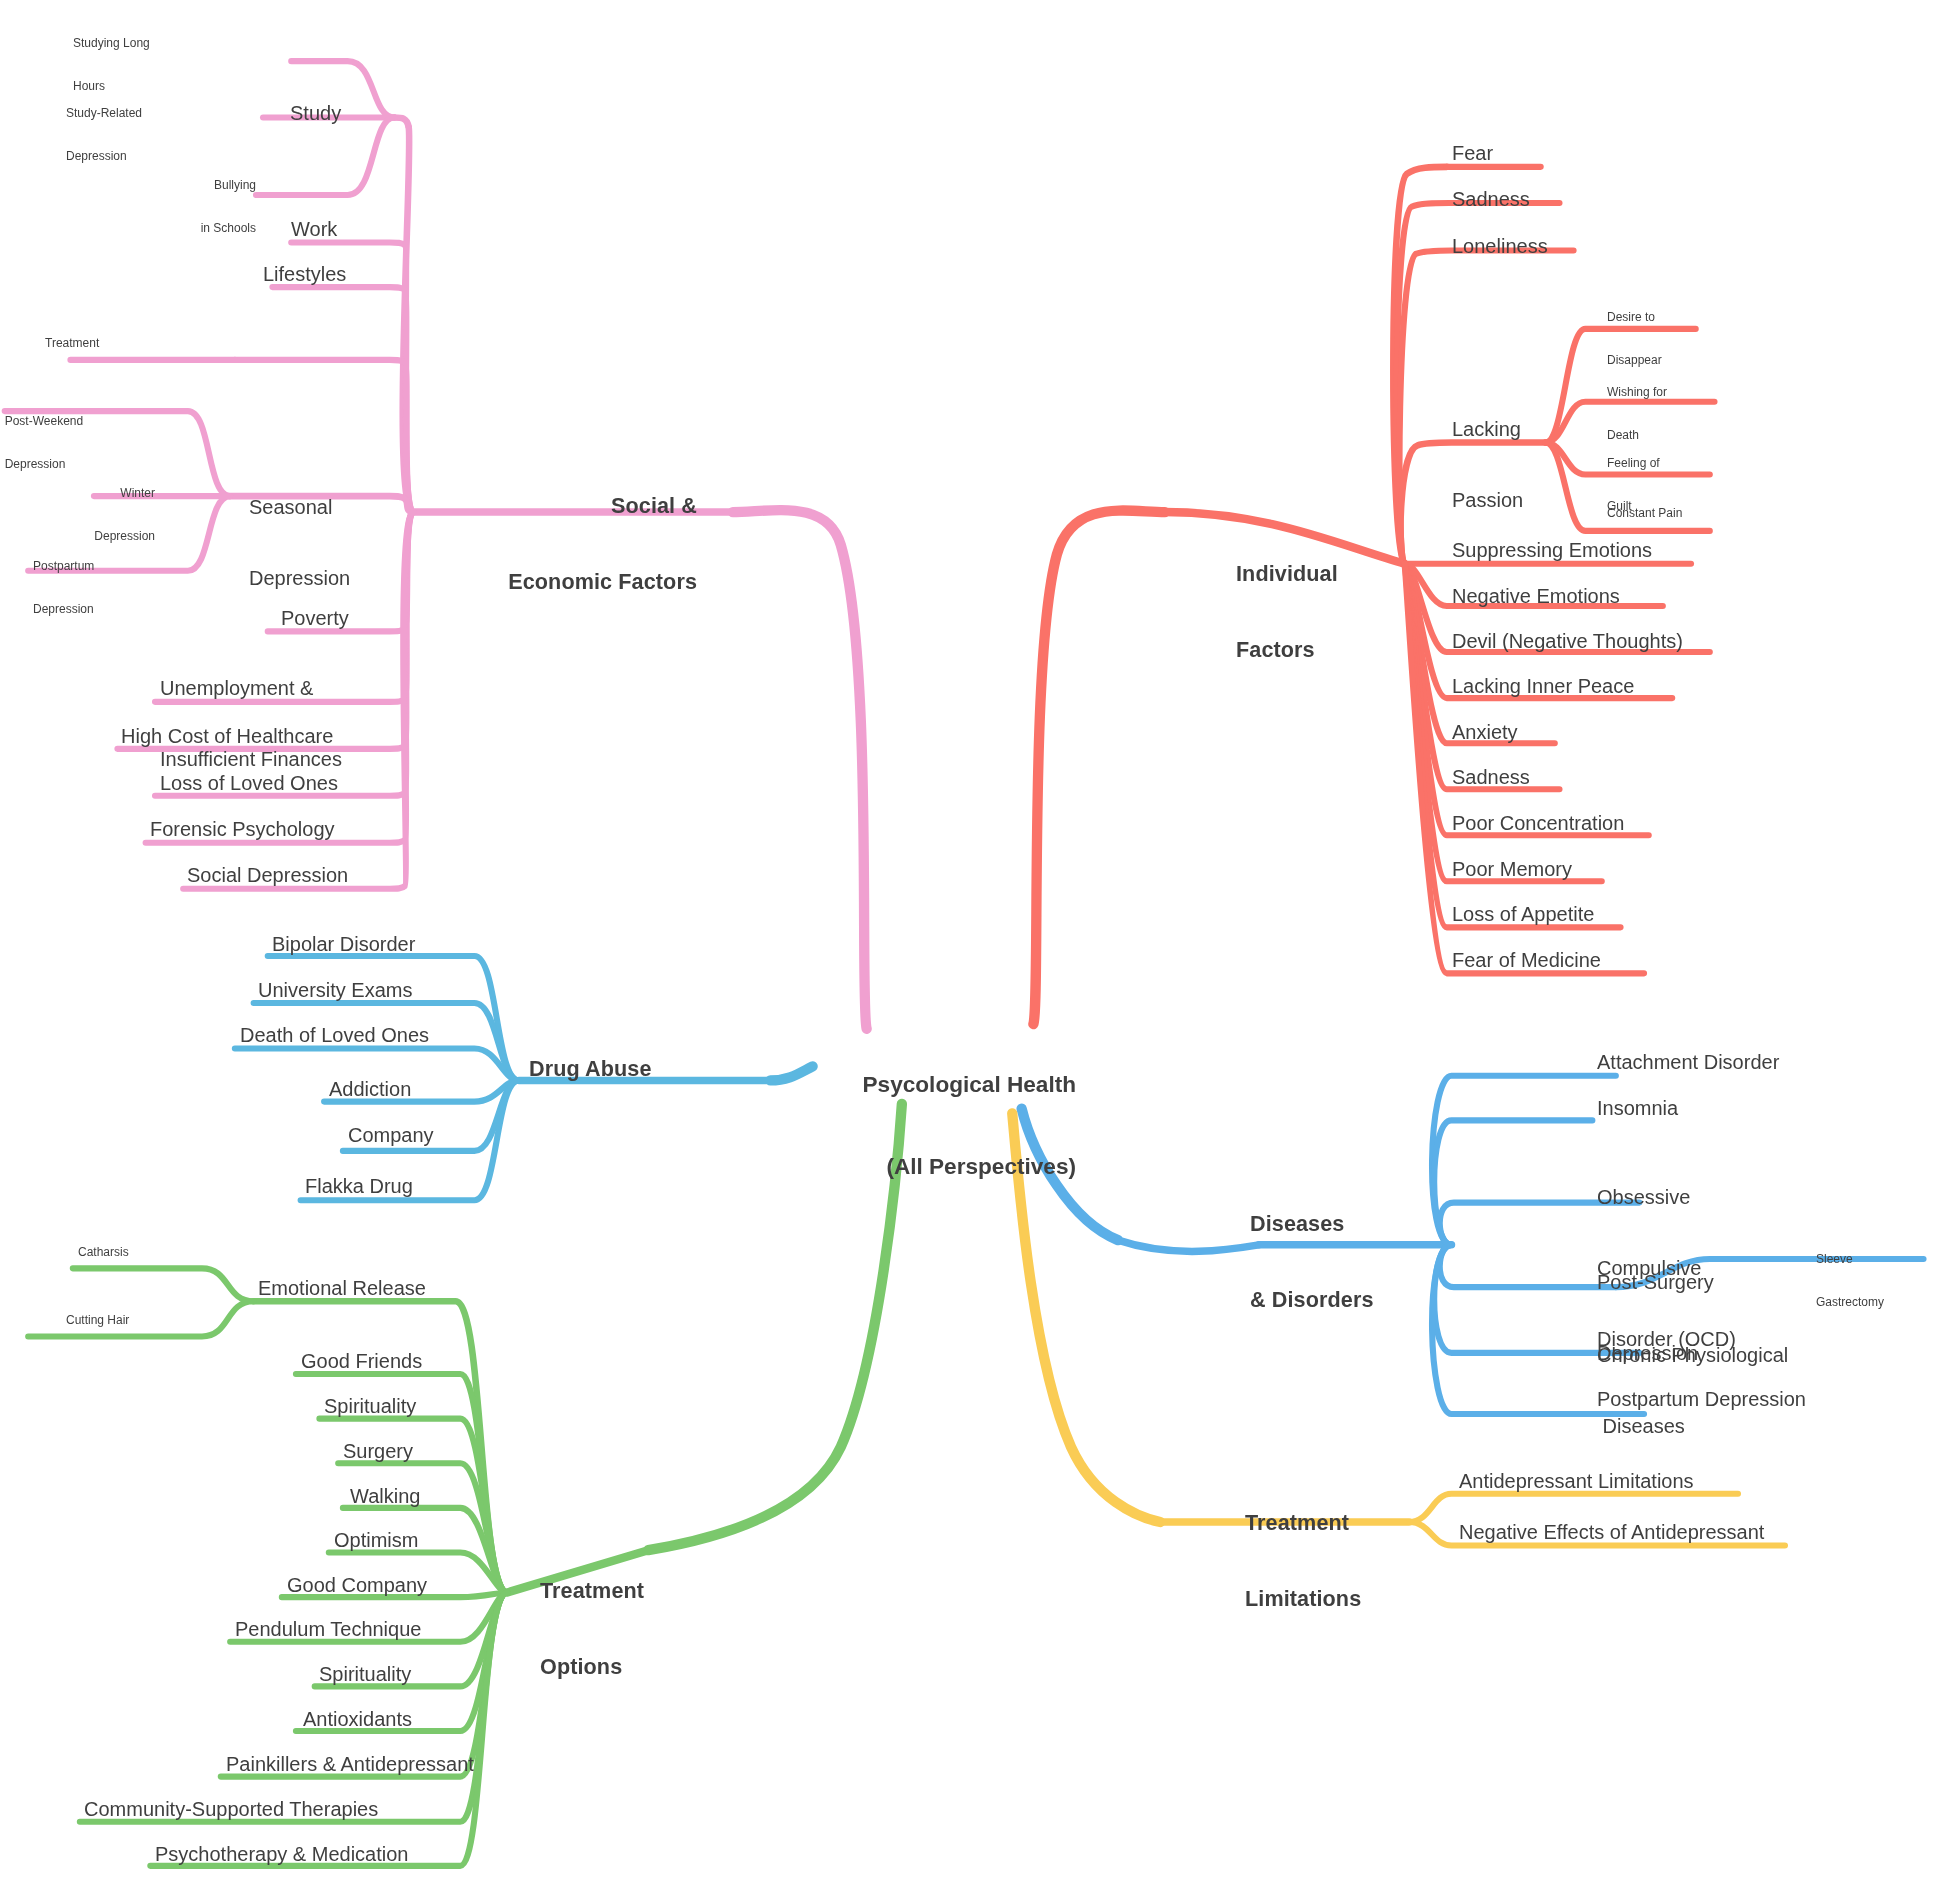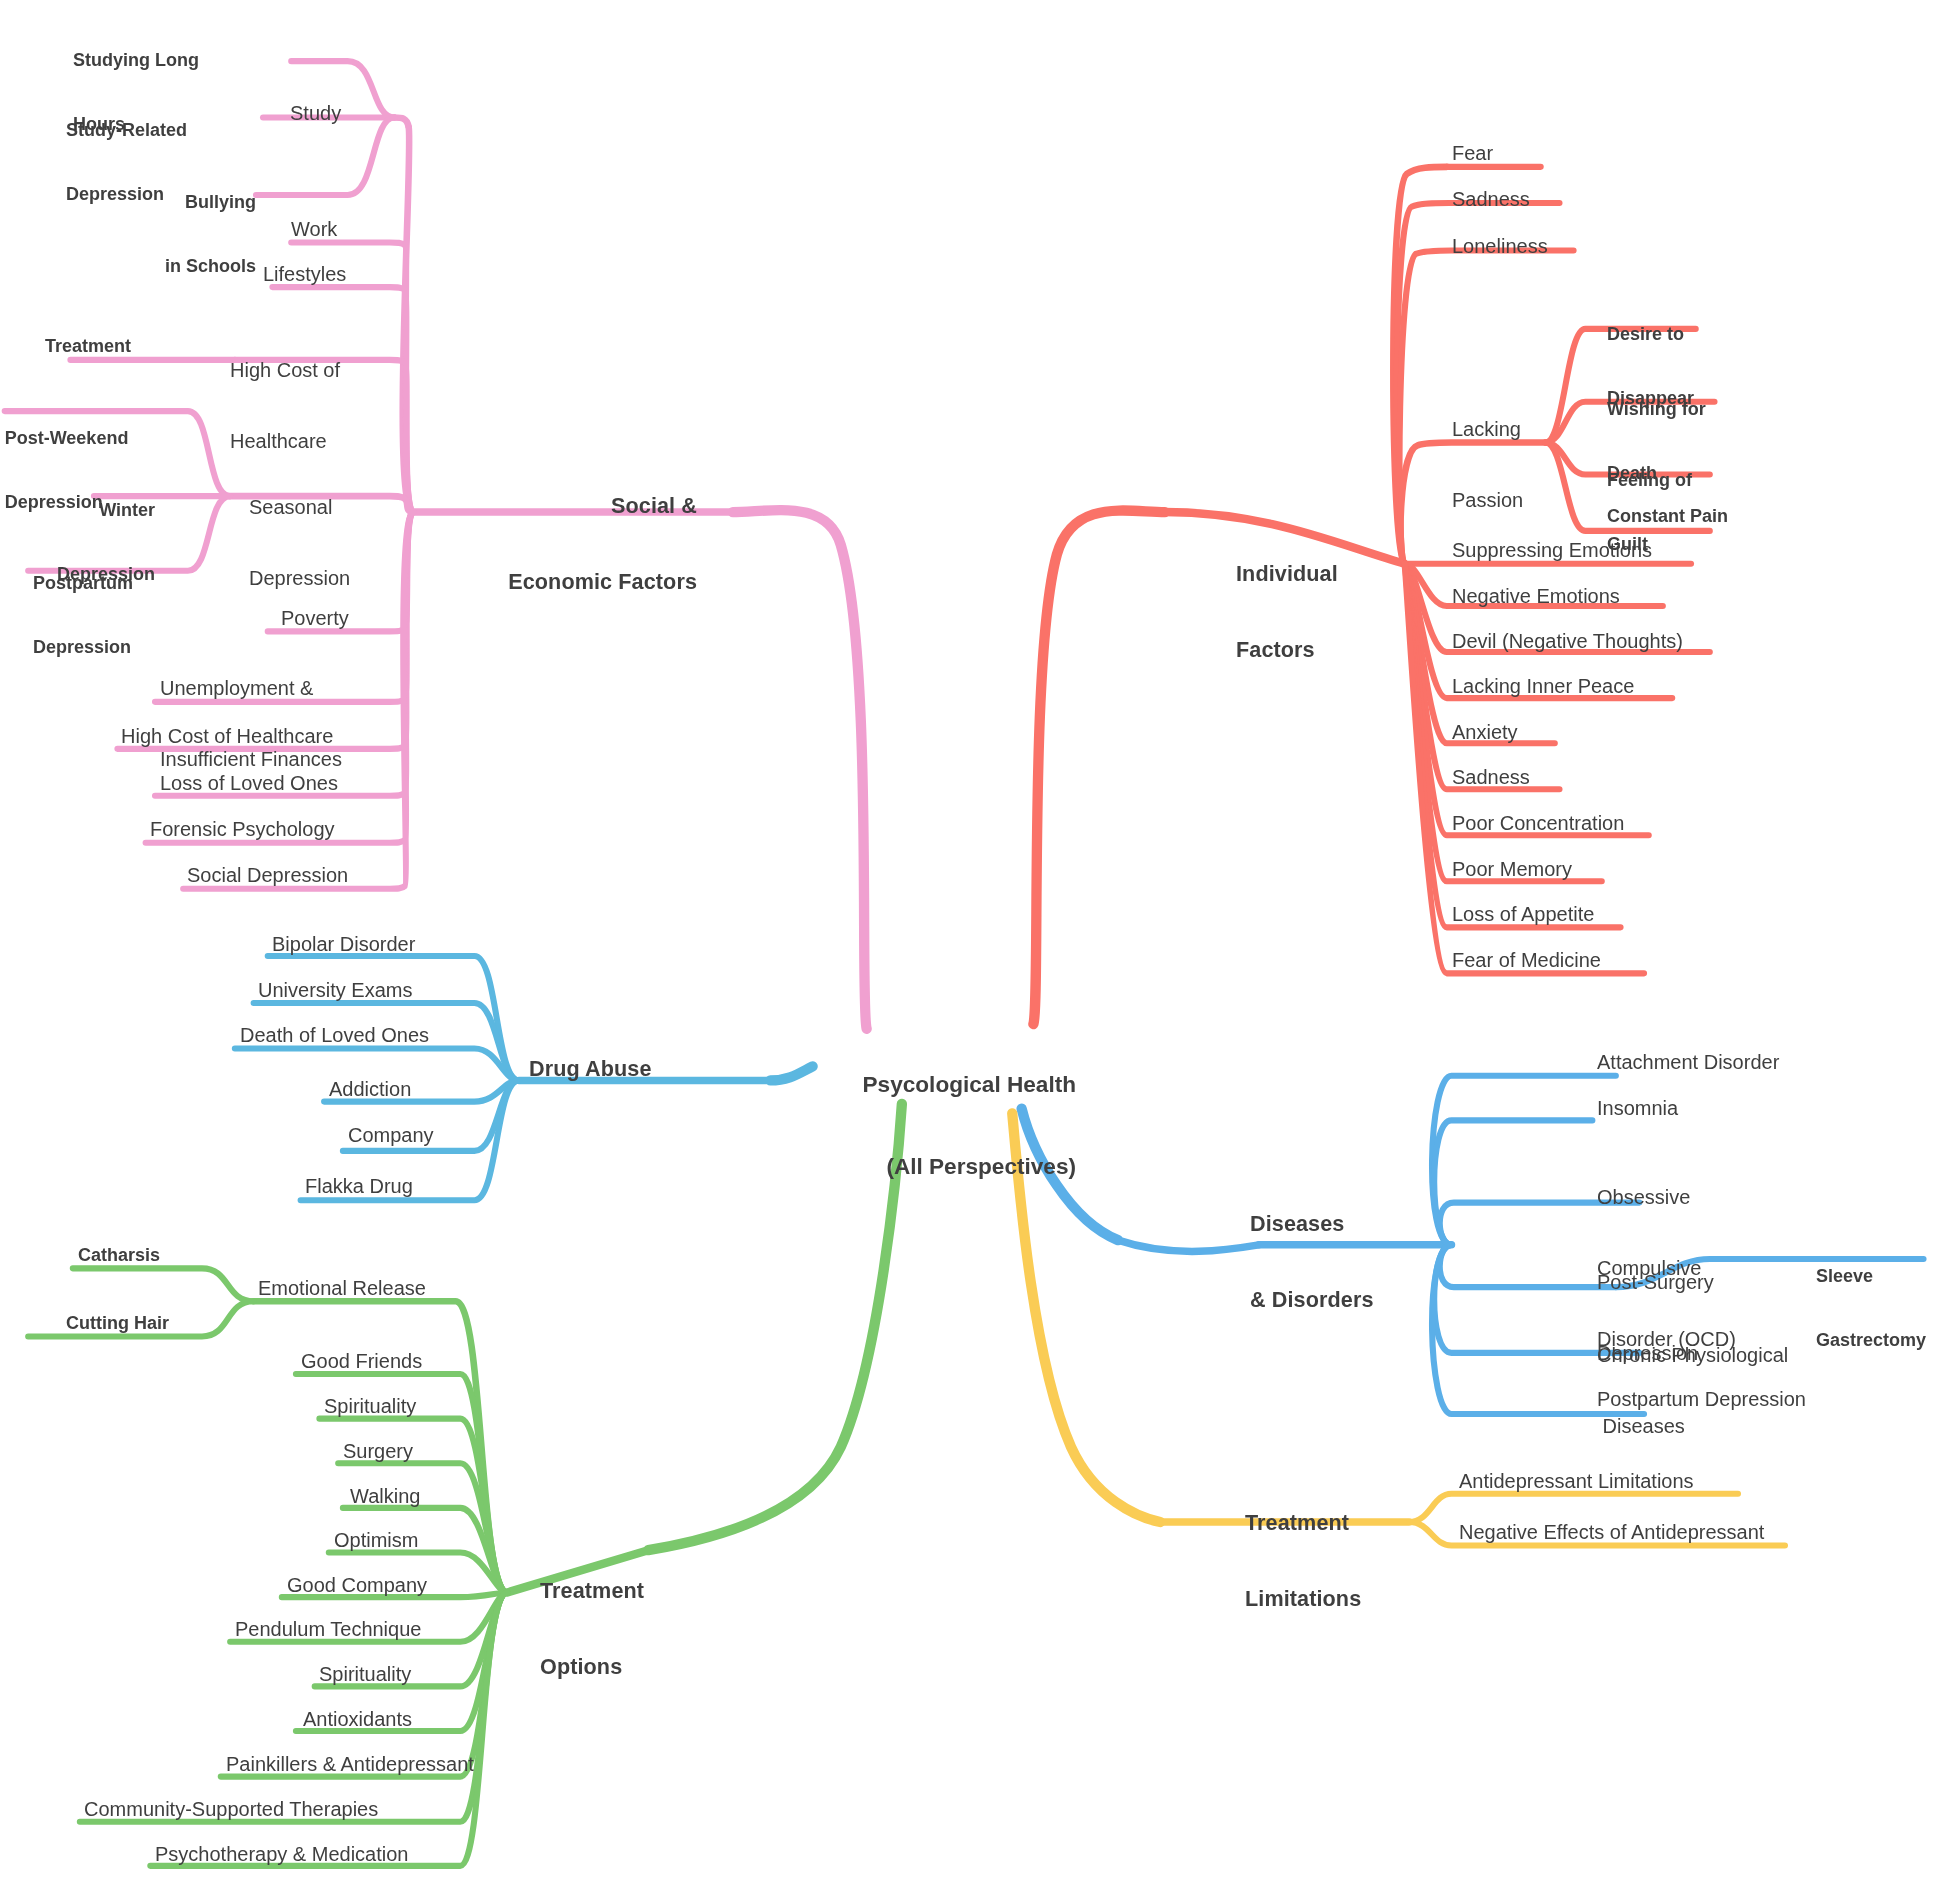--- a/index.html
+++ b/index.html
@@ -2,21 +2,21 @@
 <html style="font-size:7.5px"><head>
 <meta charset="utf-8">
 <style>
   html,body{margin:0;padding:0;background:#ffffff;}
   body{font-family:"Liberation Sans",sans-serif;color:#3a3a3a;}
   #stage{position:relative;width:1955px;height:1888px;background:#fff;overflow:hidden;}
   #wires{position:absolute;left:0;top:0;width:1955px;height:1888px;pointer-events:none;}
   .node{position:absolute;white-space:pre;line-height:1.18;color:#3f3f3f;}
   .lvl1{font-size:21.6px;font-weight:bold;letter-spacing:0.1px;}
   .lvl2{font-size:20px;font-weight:normal;}
-  .lvl3{font-size:18px;font-weight:bold;}
+  .lvl3{font-size:12px;font-weight:normal;}
   .root{font-size:22.6px;font-weight:bold;line-height:1.2;}
   .ta-l{text-align:left;}
   .ta-c{text-align:right;}
 </style>
 </head>
 <body>
 
 <div id="stage">
 
   <svg id="wires" viewBox="0 0 4162 4019" xmlns="http://www.w3.org/2000/svg">
@@ -162,24 +162,20 @@
     <div>Depression</div>
   </div>
   <div class="node lvl3 ta-c" style="left:73px;top:150px;width:183px;">
     <div>Bullying</div>
     <div>in Schools</div>
   </div>
 
   <div class="node lvl2 ta-l" style="left:291px;top:218px;">Work</div>
   <div class="node lvl2 ta-l" style="left:263px;top:263px;">Lifestyles</div>
 
-  <div class="node lvl2 ta-l" style="left:230px;top:312px;width:160px;">
-    <div>High Cost of</div>
-    <div>Healthcare</div>
-  </div>
   <div class="node lvl3 ta-l" style="left:45px;top:336px;">Treatment</div>
 
   <div class="node lvl2 ta-l" style="left:249px;top:449px;width:155px;">
     <div>Seasonal</div>
     <div>Depression</div>
   </div>
   <div class="node lvl3 ta-l" style="left:4.7px;top:386px;width:179px;">
     <div>Post-Weekend</div>
     <div>Depression</div>
   </div>

